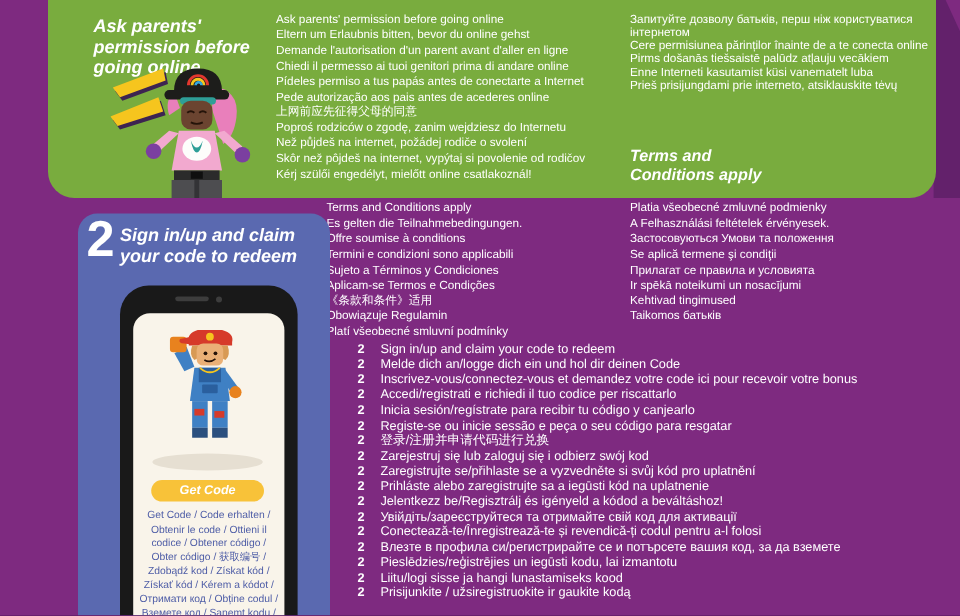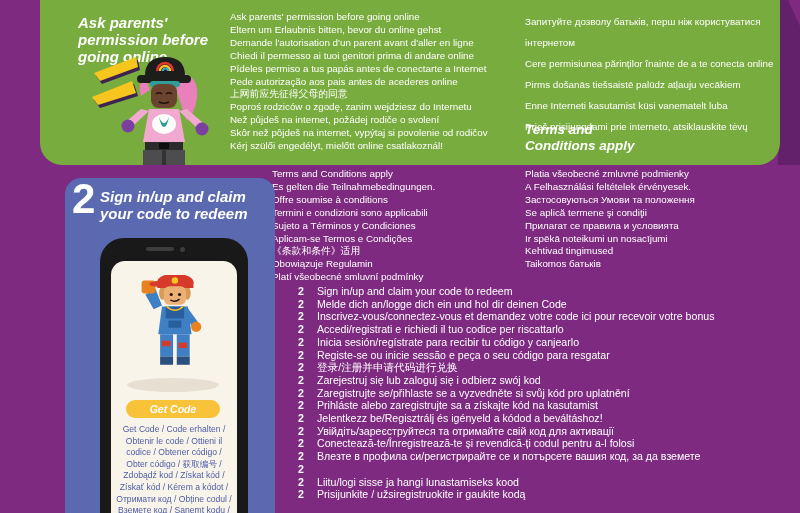--- a/index.html
+++ b/index.html
@@ -11,21 +11,21 @@
   .dark-wedge{position:absolute;left:778px;top:0;width:22px;height:165px;background:#63216b;}
   .wedge-corner{position:absolute;left:788px;top:0;width:0;height:0;
                 border-top:26px solid #7e2a80;border-left:12px solid transparent;}
   .green-heading{position:absolute;left:38px;top:14px;width:146px;
                  font-weight:bold;font-style:italic;font-size:15px;line-height:17px;}
   .shout{position:absolute;left:52px;top:56px;}
   .dj-fig{position:absolute;left:74px;top:52px;}
   
   .col{position:absolute;font-size:9.8px;line-height:12.9px;color:#fff;}
   .col .ln{white-space:nowrap;}
-  .col-wrap{position:absolute;font-size:9.8px;line-height:21px;color:#fff;}
+  .col-wrap{position:absolute;font-size:9.8px;line-height:11px;color:#fff;}
   .terms-heading{position:absolute;left:525px;top:122px;width:128px;
                  font-weight:bold;font-style:italic;font-size:13.5px;line-height:15.5px;}
   
   .blue-panel{position:absolute;left:65px;top:178px;width:210px;height:335px;
               background:#5a69b0;border-radius:16px 16px 0 0;}
   .big-num{position:absolute;left:72px;top:178px;font-size:42px;font-weight:bold;line-height:42px;}
   .blue-heading{position:absolute;left:100px;top:189px;width:160px;
                 font-weight:bold;font-style:italic;font-size:15px;line-height:16.5px;}
   
   .phone{position:absolute;left:100px;top:238px;width:148px;height:275px;
@@ -236,21 +236,21 @@
           <span>Zarejestruj się lub zaloguj się i odbierz swój kod</span>
         </div>
 
         <div class="step">
           <span class="n">2</span>
           <span>Zaregistrujte se/přihlaste se a vyzvedněte si svůj kód pro uplatnění</span>
         </div>
 
         <div class="step">
           <span class="n">2</span>
-          <span>Prihláste alebo zaregistrujte sa a získajte kód na kasutamist</span>
+          <span>Prihláste alebo zaregistrujte sa a iegūsti kód na uplatnenie</span>
         </div>
 
         <div class="step">
           <span class="n">2</span>
           <span>Jelentkezz be/Regisztrálj és igényeld a kódod a beváltáshoz!</span>
         </div>
 
         <div class="step">
           <span class="n">2</span>
           <span>Увійдіть/зареєструйтеся та отримайте свій код для активації</span>
@@ -261,20 +261,21 @@
           <span>Conectează-te/Înregistrează-te și revendică-ți codul pentru a-l folosi</span>
         </div>
 
         <div class="step">
           <span class="n">2</span>
           <span>Влезте в профила си/регистрирайте се и потърсете вашия код, за да вземете</span>
         </div>
 
         <div class="step">
           <span class="n">2</span>
+          <span>Pieslēdzies/reģistrējies un iegūsti kodu, lai izmantotu</span>
         </div>
 
         <div class="step">
           <span class="n">2</span>
           <span>Liitu/logi sisse ja hangi lunastamiseks kood</span>
         </div>
 
         <div class="step">
           <span class="n">2</span>
           <span>Prisijunkite / užsiregistruokite ir gaukite kodą</span>

